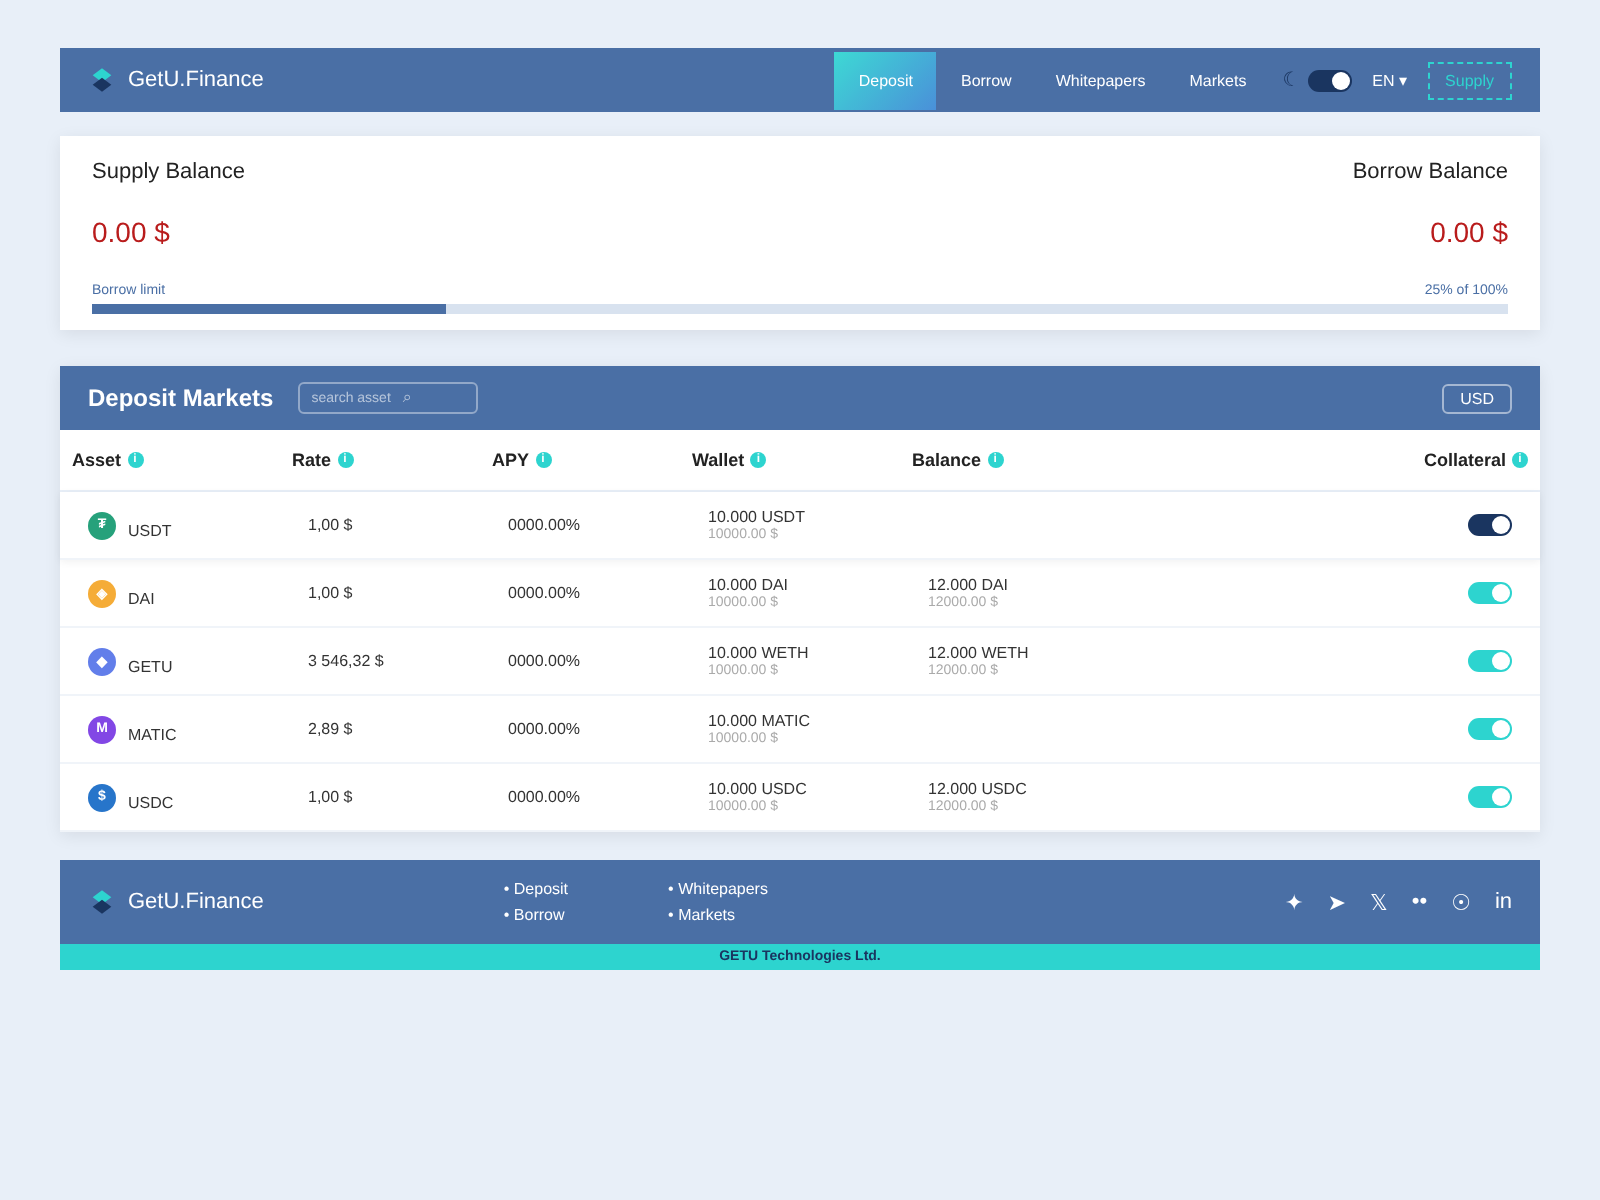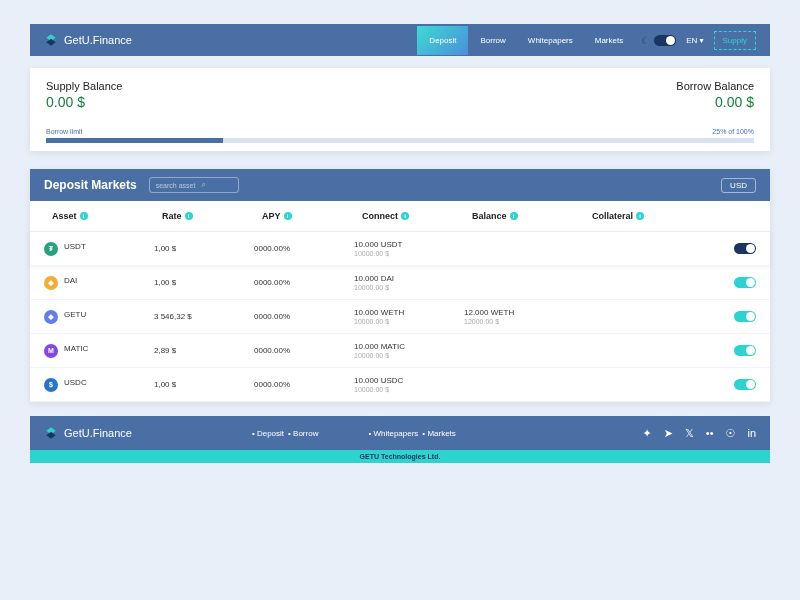--- a/index.html
+++ b/index.html
@@ -12,59 +12,59 @@
 .nav-item.active{background:linear-gradient(135deg,#3dd9d4,#4a90d9);padding:10px 12px}
 .nav-right{display:flex;align-items:center;gap:10px;margin-left:8px}
 .theme-toggle{display:flex;align-items:center;gap:4px}
 .moon{color:#1a3560;font-size:10px}
 .toggle{width:22px;height:11px;background:#1a3560;border-radius:6px;position:relative;cursor:pointer}
 .toggle::after{content:"";position:absolute;right:1px;top:1px;width:9px;height:9px;background:#fff;border-radius:50%}
 .lang{color:#fff;font-size:8px}
 .connect{border:1px dashed #2dd4cf;color:#2dd4cf;font-size:8px;padding:4px 8px;cursor:pointer}
 .balance-card{background:#fff;margin:12px 30px 0;padding:12px 16px 8px;box-shadow:0 2px 8px rgba(0,0,0,0.08);position:relative}
 .balance-row{display:flex;justify-content:space-between}
-.bal-block{display:flex;flex-direction:column;gap:2px}
+.bal-block{display:flex;flex-direction:column;gap:16px}
 .bal-label{font-size:11px;color:#222;font-weight:400}
-.bal-value{font-size:14px;color:#15803d}
+.bal-value{font-size:14px;color:#b91c1c}
 .bal-block.right{text-align:right}
 .limit-row{display:flex;justify-content:space-between;margin-top:18px;font-size:7px;color:#4a6fa5}
 .progress{height:5px;background:#d8e2ef;margin-top:3px;position:relative}
 .progress-fill{position:absolute;left:0;top:0;height:100%;width:25%;background:#4a6fa5}
 .markets{background:#fff;margin:18px 30px 0;box-shadow:0 2px 8px rgba(0,0,0,0.08)}
 .markets-hdr{background:#4a6fa5;padding:8px 14px;display:flex;align-items:center;gap:12px}
 .markets-title{color:#fff;font-size:12px;font-weight:600}
 .search{border:1px solid rgba(255,255,255,0.4);border-radius:3px;padding:2px 6px;display:flex;align-items:center;gap:6px;color:rgba(255,255,255,0.6);font-size:7px;width:90px}
 .search-icon{font-size:8px}
 .currency{margin-left:auto;border:1px solid rgba(255,255,255,0.5);border-radius:3px;padding:2px 8px;color:#fff;font-size:8px;cursor:pointer}
 .tbl{width:100%}
-.thead{display:flex;padding:10px 22px;border-bottom:1px solid #e8eff8}
+.thead{display:flex;padding:10px 6px;border-bottom:1px solid #e8eff8}
 .th{font-size:9px;color:#222;font-weight:600;display:flex;align-items:center;gap:3px}
 .info{width:8px;height:8px;border-radius:50%;background:#2dd4cf;color:#fff;font-size:6px;display:inline-flex;align-items:center;justify-content:center}
 .c-asset{width:110px}
 .c-rate{width:100px}
 .c-apy{width:100px}
 .c-wallet{width:110px}
 .c-balance{width:120px}
-.c-coll{flex:1;text-align:right;}
+.c-coll{flex:1;text-align:right;justify-content:flex-end}
 .trow{display:flex;padding:8px 14px;align-items:center;border-bottom:1px solid #f0f4f9}
 .trow.sel{background:#fff;box-shadow:0 1px 4px rgba(0,0,0,0.06)}
 .td{font-size:8px;color:#333}
-.asset-cell{display:flex;align-items:flex-start;gap:6px}
+.asset-cell{display:flex;align-items:flex-end;gap:6px}
 .coin{width:14px;height:14px;border-radius:50%;display:flex;align-items:center;justify-content:center;color:#fff;font-size:7px;font-weight:bold}
 .sub{color:#aaa;font-size:7px;margin-top:1px}
 .coll-cell{flex:1;display:flex;justify-content:flex-end}
 .sw{width:22px;height:11px;border-radius:6px;position:relative;cursor:pointer}
 .sw.on{background:#2dd4cf}
 .sw.off{background:#1a3560}
 .sw::after{content:"";position:absolute;top:1px;width:9px;height:9px;background:#fff;border-radius:50%}
 .sw.on::after{right:1px}
 .sw.off::after{right:1px}
 .footer{background:#4a6fa5;margin:14px 30px 0;padding:10px 14px;display:flex;align-items:center}
 .footer-links{display:flex;gap:50px;margin-left:120px}
-.flink-col{display:flex;gap:4px}
+.flink-col{display:flex;flex-direction:column;gap:4px}
 .flink{color:#fff;font-size:8px}
 .socials{margin-left:auto;display:flex;gap:12px;color:#fff;font-size:11px}
 .copyright{background:#2dd4cf;margin:0 30px;text-align:center;font-size:7px;padding:3px;color:#1a3560;font-weight:600}
 </style>
 </head>
 <body>
 
 <div class="header">
   <div class="logo">
     <svg class="logo-icon" viewBox="0 0 24 24">
@@ -126,21 +126,21 @@
         </div>
       <div class="th c-rate">
           <span>Rate</span>
           <span class="info">i</span>
         </div>
       <div class="th c-apy">
           <span>APY</span>
           <span class="info">i</span>
         </div>
       <div class="th c-wallet">
-          <span>Connect</span>
+          <span>Wallet</span>
           <span class="info">i</span>
         </div>
       <div class="th c-balance">
           <span>Balance</span>
           <span class="info">i</span>
         </div>
       <div class="th c-coll">
           <span>Collateral</span>
           <span class="info">i</span>
         </div>
@@ -159,20 +159,21 @@
           </div>
         </div>
         <div class="trow">
           <div class="td c-asset asset-cell">
             <div class="coin" style="background:#f5ac37">◈</div>
             <span>DAI</span>
           </div>
           <div class="td c-rate">1,00 $</div>
           <div class="td c-apy">0000.00%</div>
           <div class="td c-wallet">10.000 DAI<div class="sub">10000.00 $</div></div>
+          <div class="td c-balance">12.000 DAI<div class="sub">12000.00 $</div></div>
           <div class="coll-cell">
             <div class="sw on"></div>
           </div>
         </div>
         <div class="trow">
           <div class="td c-asset asset-cell">
             <div class="coin" style="background:#627eea">◆</div>
             <span>GETU</span>
           </div>
           <div class="td c-rate">3 546,32 $</div>
@@ -196,20 +197,21 @@
           </div>
         </div>
         <div class="trow">
           <div class="td c-asset asset-cell">
             <div class="coin" style="background:#2775ca">$</div>
             <span>USDC</span>
           </div>
           <div class="td c-rate">1,00 $</div>
           <div class="td c-apy">0000.00%</div>
           <div class="td c-wallet">10.000 USDC<div class="sub">10000.00 $</div></div>
+          <div class="td c-balance">12.000 USDC<div class="sub">12000.00 $</div></div>
           <div class="coll-cell">
             <div class="sw on"></div>
           </div>
         </div>
       </div>
   </div>
 </div>
 
 <div class="footer">
   <div class="logo">

